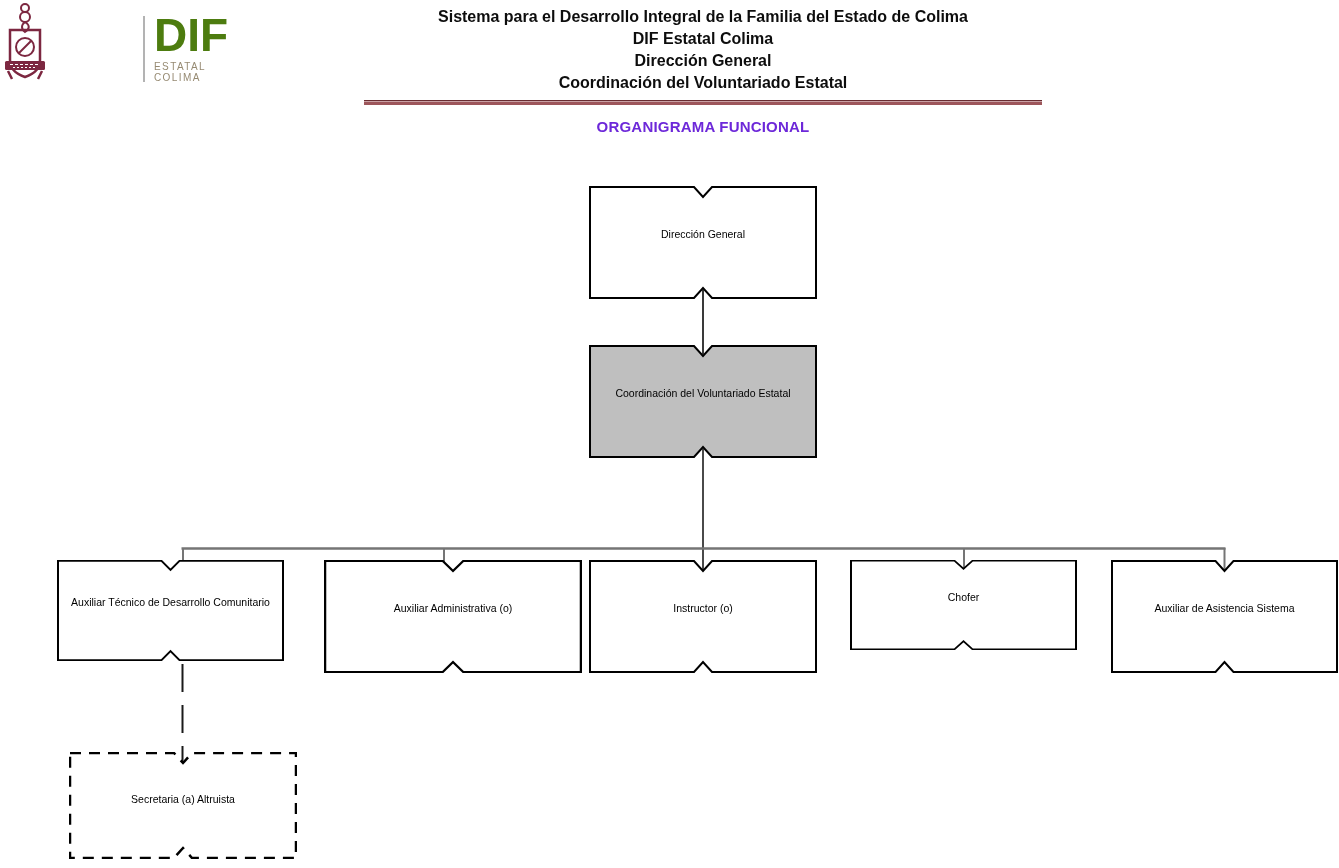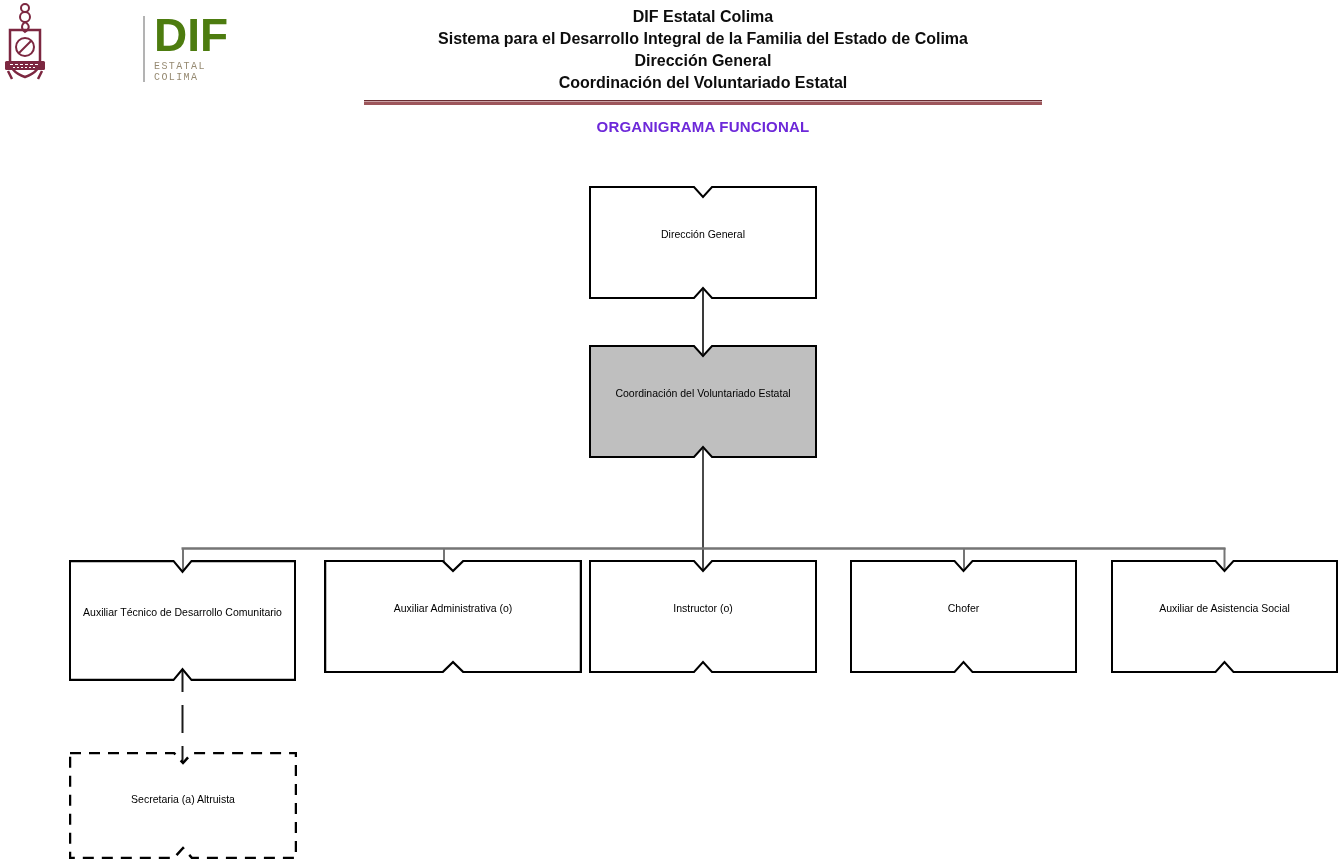--- a/index.html
+++ b/index.html
@@ -11,21 +11,21 @@
   
   .logo{position:absolute;left:2px;top:2px;width:245px;height:92px;}
   .escudo{position:absolute;left:2px;top:0;}
   .colima-block{position:absolute;left:46px;top:20px;width:92px;text-align:center;}
   .colima-word{font-size:27px;font-weight:bold;color:#75203a;line-height:1;letter-spacing:-1px;}
   .colima-tag{font-size:11px;font-weight:bold;color:#a13d44;line-height:1.1;margin-top:1px;}
   .ornament-row{margin-top:2px;}
   .logo-sep{position:absolute;left:141px;top:14px;width:2px;height:66px;background:#b3b3b3;}
   .dif-block{position:absolute;left:152px;top:10px;text-align:left;}
   .dif-word{font-size:46px;font-weight:bold;color:#4d7c0f;line-height:1;letter-spacing:0;}
-  .dif-tag{font-size:10px;color:#968a72;letter-spacing:1.4px;margin-top:3px;font-family:Liberation Mono, monospace;}
+  .dif-tag{font-size:10px;color:#968a72;letter-spacing:1.4px;margin-top:3px;}
 
   
   .header{position:absolute;left:364px;top:6px;width:678px;text-align:center;}
   .header-line{font-size:16px;font-weight:bold;line-height:22px;color:#0d0d0d;}
   .divider{margin-top:6px;height:5px;
     background:linear-gradient(to bottom,#692d32 0 22%,#c9a0a3 22% 40%,#9d565b 40% 100%);}
   .section-title{margin-top:13px;font-size:15px;font-weight:bold;letter-spacing:.2px;color:#6d28d9;}
 
   
   .obox{position:absolute;z-index:2;}
@@ -59,22 +59,22 @@
 
   <div class="logo-sep"></div>
 
   <div class="dif-block">
     <div class="dif-word">DIF</div>
     <div class="dif-tag">ESTATAL COLIMA</div>
   </div>
 </div>
 
 <div class="header">
+  <div class="header-line">Sistema para el Desarrollo Integral de la Familia del Estado de Colima</div>
   <div class="header-line">DIF Estatal Colima</div>
-  <div class="header-line">Sistema para el Desarrollo Integral de la Familia del Estado de Colima</div>
   <div class="header-line">Dirección General</div>
   <div class="header-line">Coordinación del Voluntariado Estatal</div>
   <div class="divider"></div>
   <div class="section-title">ORGANIGRAMA FUNCIONAL</div>
 </div>
 
 <svg class="connectors" width="1339" height="868" viewBox="0 0 1339 868">
   <line x1="703" y1="290" x2="703" y2="354" stroke="#3a3a3a" stroke-width="2"></line>
   <line x1="703" y1="449" x2="703" y2="570" stroke="#4a4a4a" stroke-width="2"></line>
   <line x1="181.5" y1="548.5" x2="1225.5" y2="548.5" stroke="#757575" stroke-width="2.5"></line>
@@ -92,53 +92,53 @@
   <span class="obox-label">Dirección General</span>
 </div>
 
 <div class="obox" style="left:589px;top:345px;width:228px;height:113px;">
   <svg viewBox="0 0 228 113" preserveAspectRatio="none">
     <path d="M1,1 H105 L114,11 L123,1 H227 V112 H123 L114,102 L105,112 H1 Z" fill="#bfbfbf" stroke="#000000" stroke-width="2"></path>
   </svg>
   <span class="obox-label">Coordinación del Voluntariado Estatal</span>
 </div>
 
-<div class="obox" style="left:69px;top:560px;width:227px;height:121px;">
+<div class="obox" style="left:57px;top:560px;width:227px;height:101px;">
   <svg viewBox="0 0 228 113" preserveAspectRatio="none">
     <path d="M1,1 H105 L114,11 L123,1 H227 V112 H123 L114,102 L105,112 H1 Z" fill="#ffffff" stroke="#000000" stroke-width="2"></path>
   </svg>
   <span class="obox-label">Auxiliar Técnico de Desarrollo Comunitario</span>
 </div>
 
 <div class="obox" style="left:324px;top:560px;width:258px;height:113px;">
   <svg viewBox="0 0 228 113" preserveAspectRatio="none">
     <path d="M1,1 H105 L114,11 L123,1 H227 V112 H123 L114,102 L105,112 H1 Z" fill="#ffffff" stroke="#000000" stroke-width="2"></path>
   </svg>
   <span class="obox-label">Auxiliar Administrativa (o)</span>
 </div>
 
 <div class="obox" style="left:589px;top:560px;width:228px;height:113px;">
   <svg viewBox="0 0 228 113" preserveAspectRatio="none">
     <path d="M1,1 H105 L114,11 L123,1 H227 V112 H123 L114,102 L105,112 H1 Z" fill="#ffffff" stroke="#000000" stroke-width="2"></path>
   </svg>
   <span class="obox-label">Instructor (o)</span>
 </div>
 
-<div class="obox" style="left:850px;top:560px;width:227px;height:113px;">
+<div class="obox" style="left:850px;top:560px;width:227px;height:90px;">
   <svg viewBox="0 0 228 113" preserveAspectRatio="none">
     <path d="M1,1 H105 L114,11 L123,1 H227 V112 H123 L114,102 L105,112 H1 Z" fill="#ffffff" stroke="#000000" stroke-width="2"></path>
   </svg>
   <span class="obox-label">Chofer</span>
 </div>
 
 <div class="obox" style="left:1111px;top:560px;width:227px;height:113px;">
   <svg viewBox="0 0 228 113" preserveAspectRatio="none">
     <path d="M1,1 H105 L114,11 L123,1 H227 V112 H123 L114,102 L105,112 H1 Z" fill="#ffffff" stroke="#000000" stroke-width="2"></path>
   </svg>
-  <span class="obox-label">Auxiliar de Asistencia Social</span>
+  <span class="obox-label">Auxiliar de Asistencia Sistema</span>
 </div>
 
 <div class="obox" style="left:69px;top:752px;width:228px;height:107px;">
   <svg viewBox="0 0 228 107" preserveAspectRatio="none">
     <path d="M1,1 H105 L114,11 L123,1 H227 V106 H123 L114,96 L105,106 H1 Z" fill="#ffffff" stroke="#000000" stroke-width="2.5" stroke-dasharray="11 8"></path>
   </svg>
   <span class="obox-label" style="padding-bottom:12px;">Secretaria (a) Altruista</span>
 </div>
 
 </body></html>

